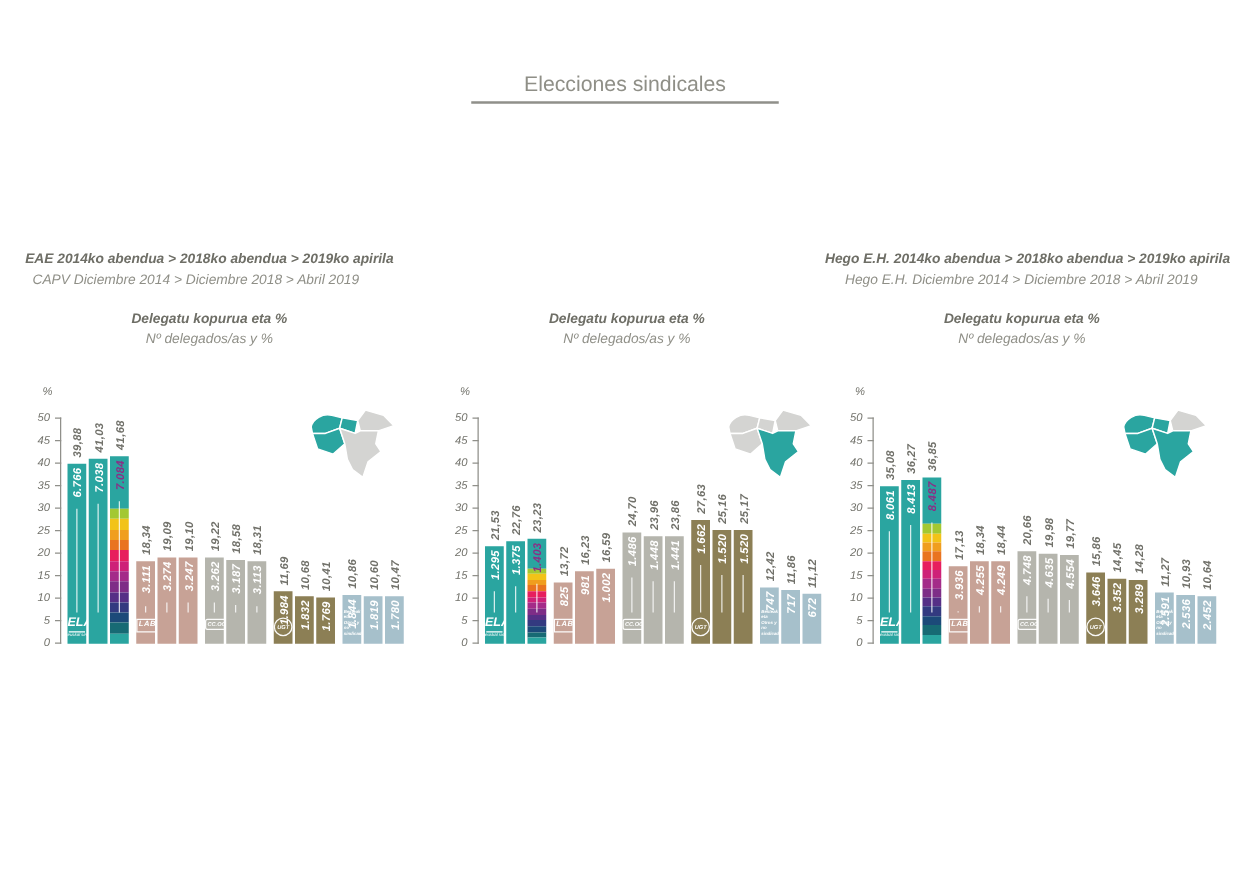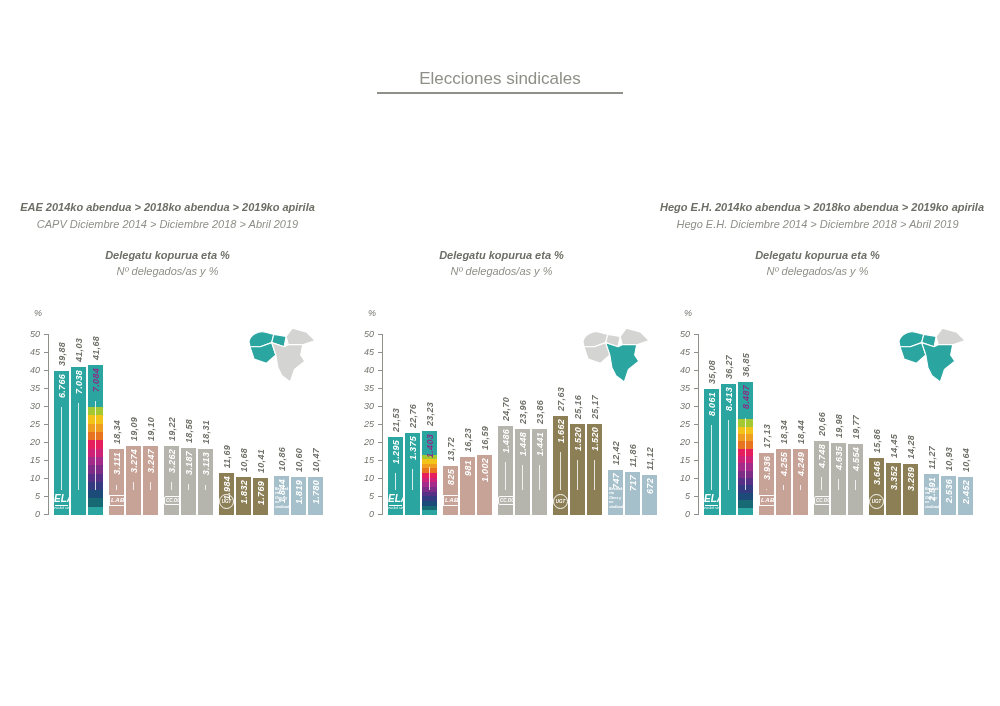--- a/index.html
+++ b/index.html
@@ -2,28 +2,28 @@
 <html><head>
 <meta charset="utf-8">
 <style>
   html,body{margin:0;padding:0;background:#fff;}
   body{font-family:"Liberation Sans", sans-serif;}
   .page{position:relative;width:1000px;height:706px;background:#ffffff;overflow:hidden;}
 
   
   .title-wrap{position:absolute;top:55px;left:0;width:100%;text-align:center;}
   .title-main{font-size:19px;font-weight:bold;color:#66665e;letter-spacing:.2px;}
-  .title-sub{font-size:17px;color:#8f8f87;margin-top:14px;}
+  .title-sub{font-size:17px;color:#8f8f87;margin-top:3px;}
   .title-underline{width:246px;height:2px;background:#90908a;margin:3px auto 0;}
 
   
   .chart{position:absolute;top:196px;width:315px;height:365px;font-style:italic;}
   .chart.c0{left:10px}.chart.c1{left:344px}.chart.c2{left:660px}
   .hdr-eu{position:absolute;top:5px;left:0;width:100%;text-align:center;font-size:11px;font-weight:bold;color:#6e6e66;white-space:nowrap;}
-  .hdr-es{position:absolute;top:22px;left:0;width:100%;text-align:center;font-size:11px;color:#8f8f87;white-space:nowrap;}
+  .hdr-es{position:absolute;top:22px;left:16px;width:100%;text-align:left;font-size:11px;color:#8f8f87;white-space:nowrap;}
   .sub-eu{position:absolute;top:53px;left:0;width:100%;text-align:center;font-size:11px;font-weight:bold;color:#6e6e66;}
   .sub-es{position:absolute;top:69px;left:0;width:100%;text-align:center;font-size:11px;color:#8f8f87;}
 
   
   .plot{position:absolute;top:112px;left:0;right:0;height:245px;}
   .pct-axis{position:absolute;left:24px;top:0;font-size:9px;color:#73736c;}
   .axis-line{position:absolute;left:38px;top:26px;width:1px;height:181px;background:#90908a;}
   .ytick{position:absolute;width:5px;height:1px;background:#90908a;left:34px;}
   .ytick-label{position:absolute;left:8px;width:22px;text-align:right;font-size:9px;color:#73736c;line-height:10px;}
 

